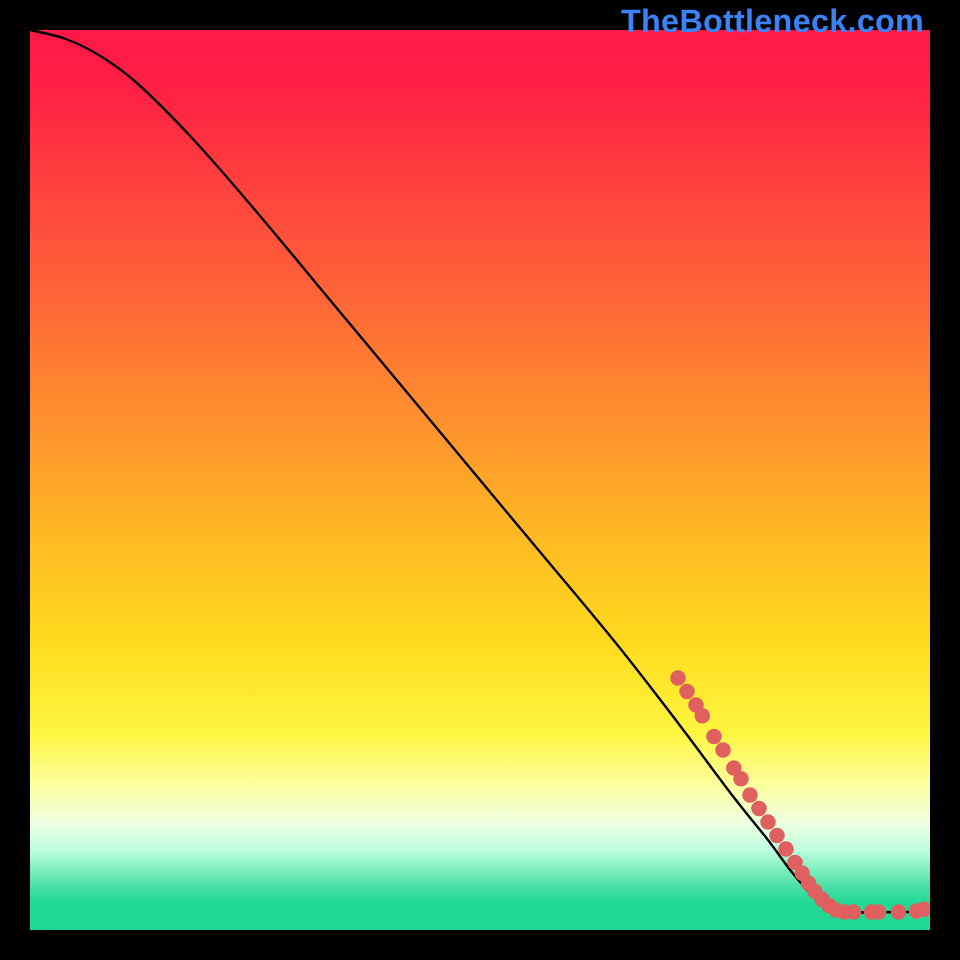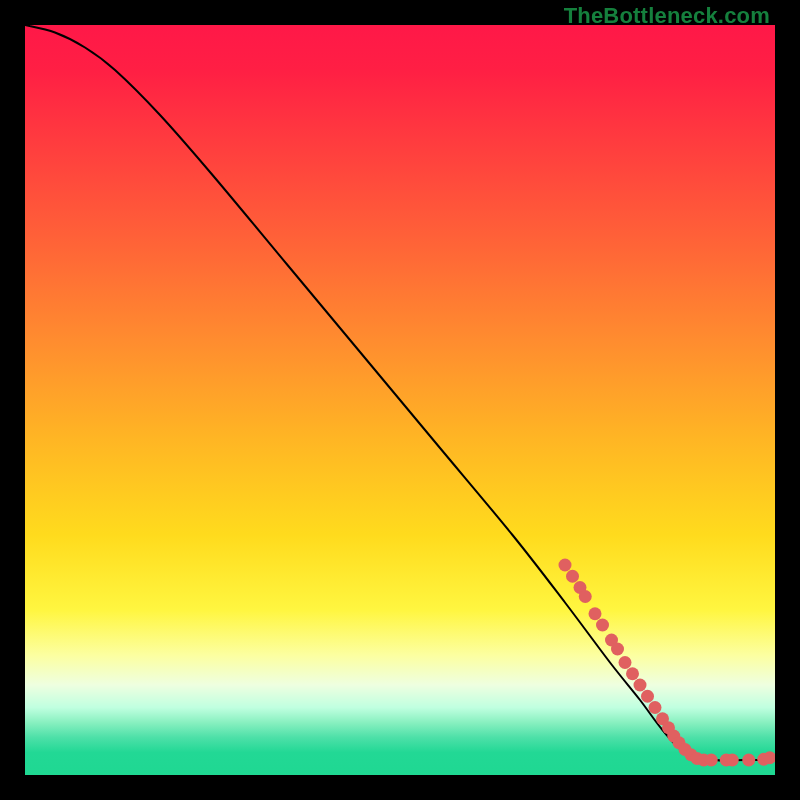--- a/index.html
+++ b/index.html
@@ -24,23 +24,23 @@
       #88f0c0 93%,
       #4de0a8 95%,
       #22d895 97%,
       #1fd892 100%
     );
   }
   .watermark {
     position: absolute;
     top: 3px; right: 30px;
     font-family: Arial, Helvetica, sans-serif;
-    font-size: 22px;
+    font-size: 27px;
     font-weight: 600;
-    color: #15803d;
+    color: #3b82f6;
     letter-spacing: 0.2px;
   }
   svg.overlay {
     position: absolute;
     left: 25px; top: 25px;
     width: 750px; height: 750px;
   }
   .curve { fill: none; stroke: #000; stroke-width: 2; }
   .dot { fill: #e06060; }
 </style>

